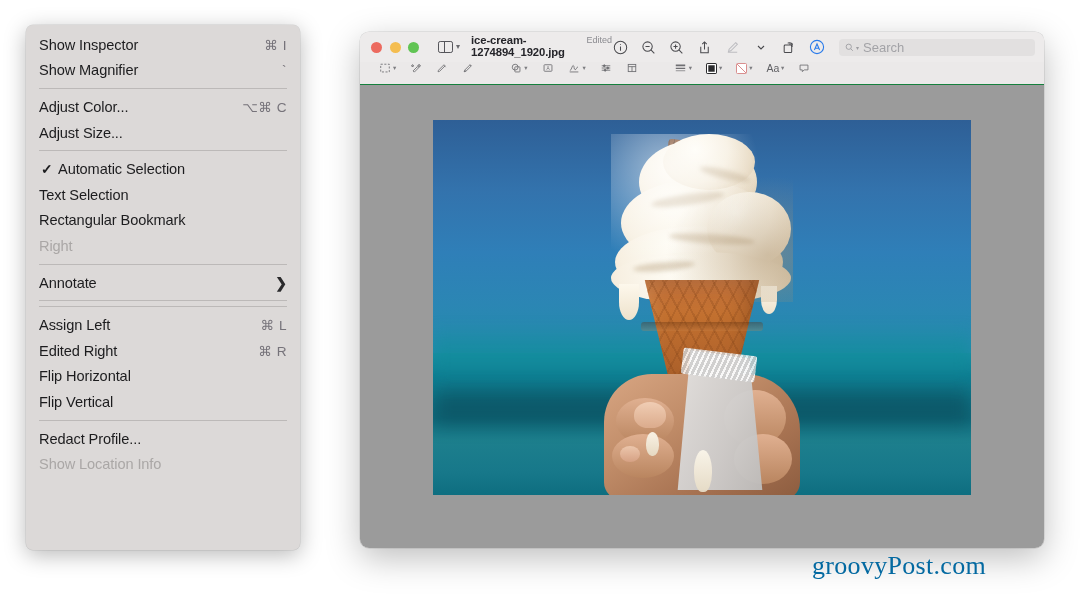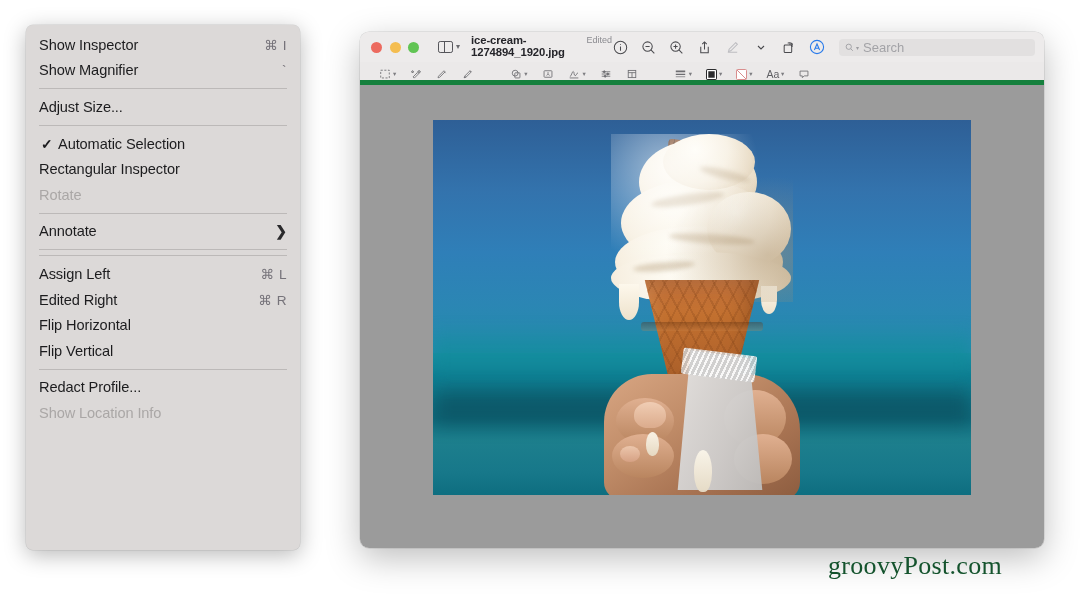--- a/index.html
+++ b/index.html
@@ -140,23 +140,23 @@
   }
   .search-box .mag { color: #9d9da1; display: flex; }
   .search-box .mini-chev { font-size: 6px; color: #9d9da1; margin-left: -2px; }
   .search-ph { font-size: 13px; color: #a3a3a7; }
 
   
   .markupbar {
     height: 23px;
     flex: 0 0 23px;
     background: #ebe9e9;
-    border-bottom: 5px solid #15803d;
+    border-bottom: 1px solid #15803d;
     display: flex;
-    align-items: flex-end;
+    align-items: flex-start;
     padding: 0 12px;
     gap: 0;
   }
   .mgroup { display: flex; align-items: center; }
   .mi {
     display: flex; align-items: center; gap: 2px;
     color: #6e6e72;
     padding: 0 7px;
   }
   .mi svg { display: block; }
@@ -338,55 +338,62 @@
     position: absolute;
     background: linear-gradient(to bottom, #fbf6ea, #e7dcc6);
     border-radius: 50% 50% 45% 45%;
     opacity: 0.94;
   }
   .m1 { left: 50%; margin-left: -8px; top: 330px; width: 18px; height: 42px; }
   .m2 { left: 50%; margin-left: -56px; top: 312px; width: 13px; height: 24px; }
 
   .wm {
     position: absolute;
-    right: 78px; bottom: 12px;
+    right: 94px; bottom: 12px;
     font-family: "Liberation Serif", serif;
     font-size: 26px;
-    color: #14532d;
+    color: #0369a1;
     letter-spacing: 0.3px;
   }
 </style>
 </head>
 <body>
 
 <div id="root">
 
   <div class="ctx-menu" id="ctx-menu">
       <div class="ctx-item">
         <span class="lbl">Show Inspector</span>
         <span class="sc">⌘ I</span>
       </div>
       <div class="ctx-item">
         <span class="lbl">Show Magnifier</span>
         <span class="sc">`</span>
       </div>
       <div class="ctx-sep"></div>
+      <div class="ctx-item">
+        <span class="lbl">Adjust Color...</span>
+        <span class="sc">⌥⌘ C</span>
+      </div>
       <div class="ctx-item">
         <span class="lbl">Adjust Size...</span>
       </div>
       <div class="ctx-sep"></div>
       <div class="ctx-item indent">
         <span class="check">✓</span>
         <span class="lbl">Automatic Selection</span>
       </div>
       <div class="ctx-item">
-        <span class="lbl">Rectangular Inspector</span>
+        <span class="lbl">Text Selection</span>
+      </div>
+      <div class="ctx-item">
+        <span class="lbl">Rectangular Bookmark</span>
       </div>
       <div class="ctx-item disabled">
-        <span class="lbl">Rotate</span>
+        <span class="lbl">Right</span>
       </div>
       <div class="ctx-sep"></div>
       <div class="ctx-item">
         <span class="lbl">Annotate</span>
         <span class="arrow">❯</span>
       </div>
       <div class="ctx-sep"></div>
       <div class="ctx-sep"></div>
       <div class="ctx-item">
         <span class="lbl">Assign Left</span>

